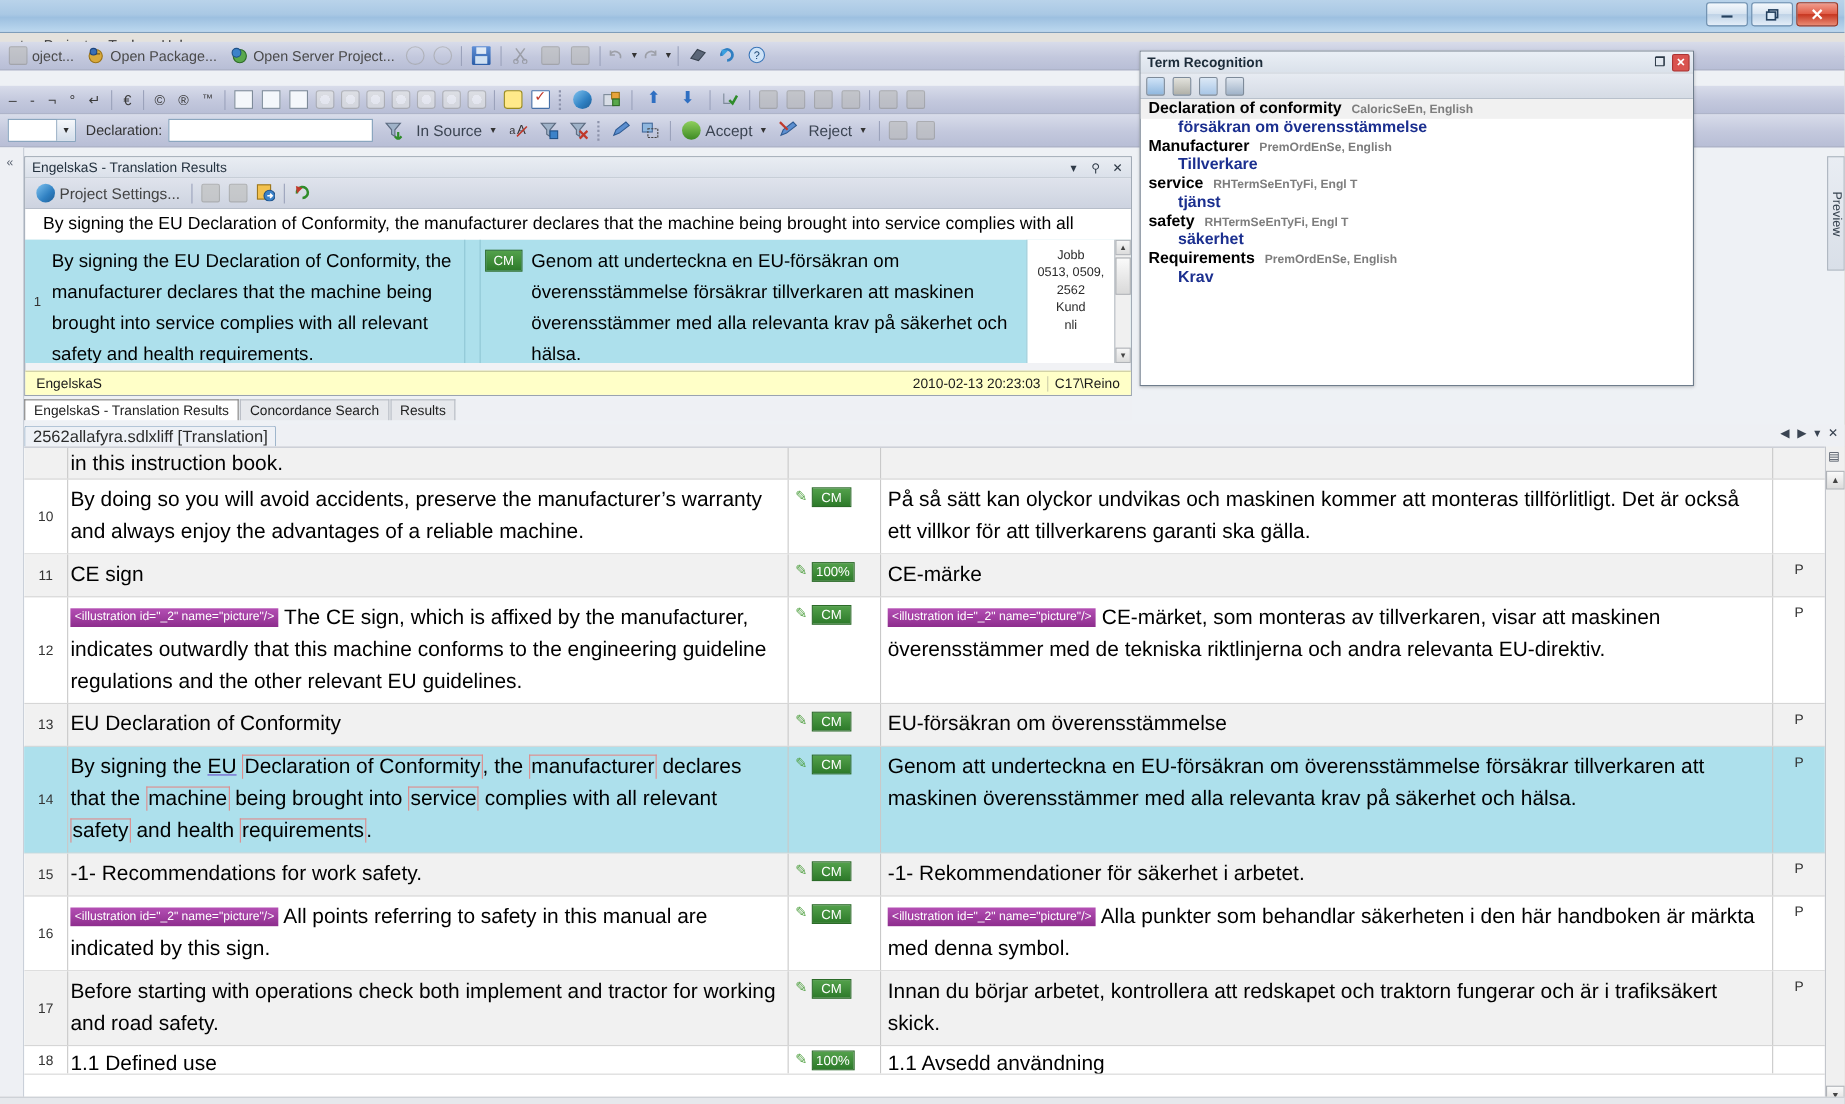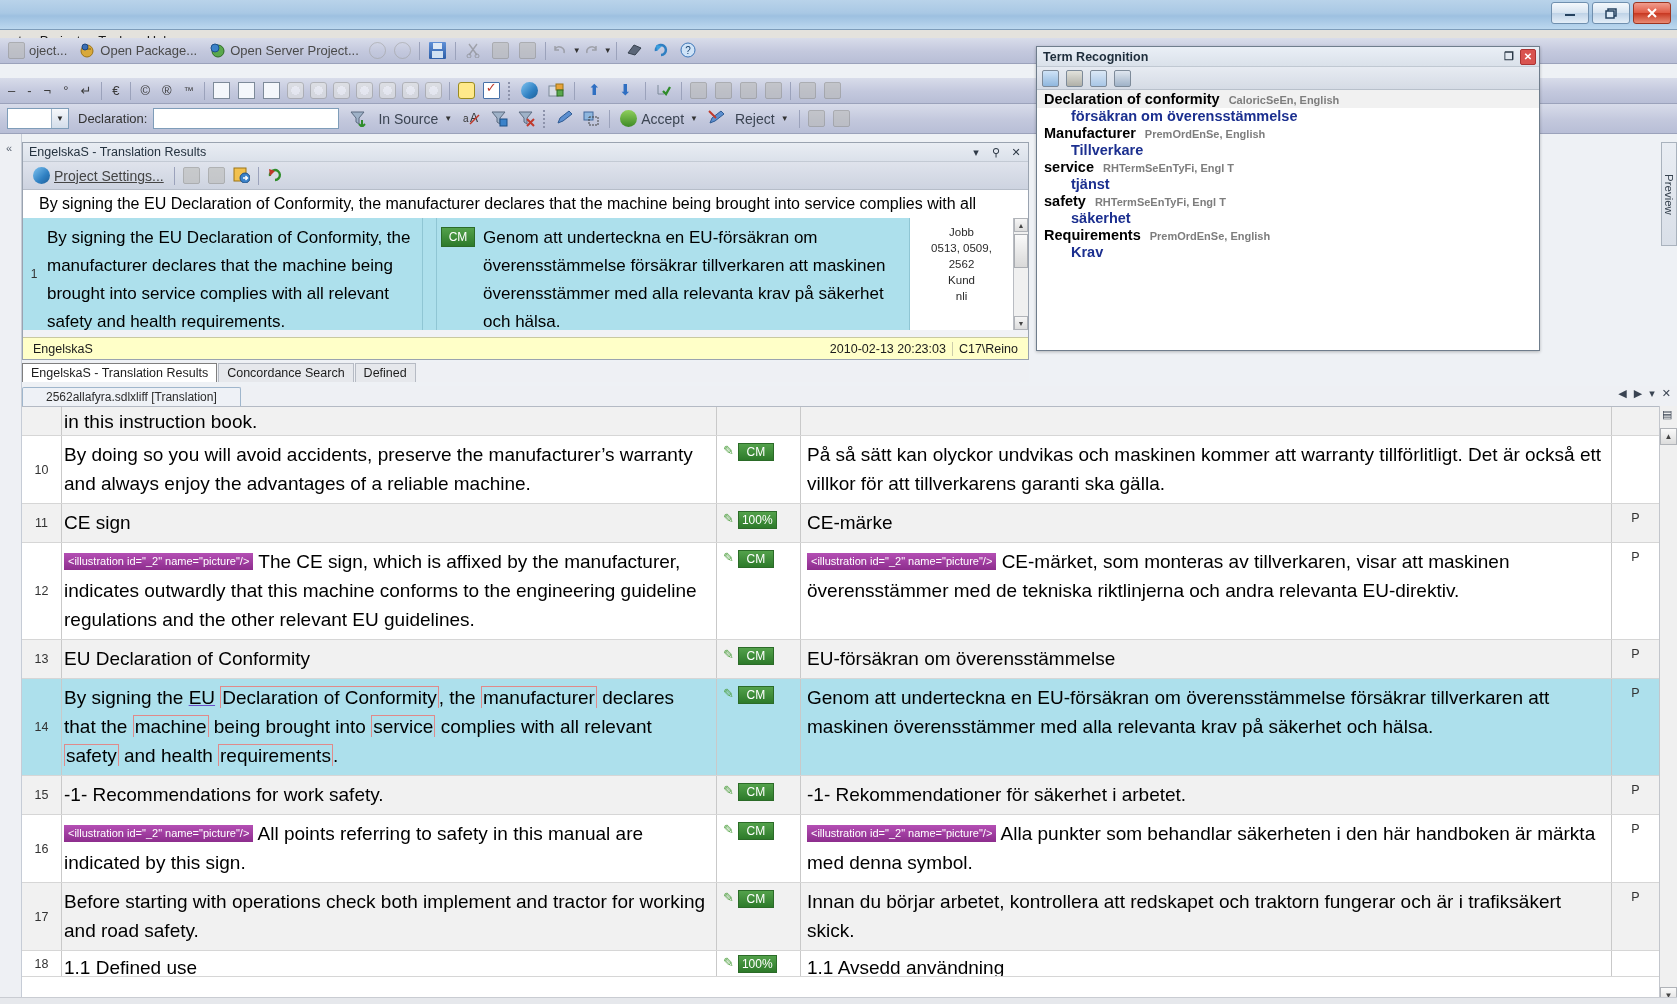--- a/index.html
+++ b/index.html
@@ -112,21 +112,21 @@
     display: flex; align-items: center; padding-left: 6px;
     font-size: 12.5px; color: #24323f; border-bottom: 1px solid #c3cad4;
   }
   .trpanel-title .spacer { flex: 1; }
   .tpbtn { width: 16px; height: 16px; display:flex; align-items:center; justify-content:center;
     font-size: 11px; color:#2f3a47; cursor: pointer; margin-right: 4px; }
   .trpanel-tb {
     height: 28px; background: linear-gradient(to bottom,#dfe3ec,#cdd3e0);
     display: flex; align-items: center; padding-left: 4px; border-bottom: 1px solid #b6bdc9;
   }
-  .trpanel-tb .tbtn { color: #444; text-decoration: underline; }
+  .trpanel-tb .tbtn { color: #444; }
   .srcline {
     height: 28px; background: #fff; display: flex; align-items: center;
     padding-left: 16px; font-size: 16px; color: #000; overflow: hidden; white-space: nowrap;
   }
 
   .tmrow { display: flex; height: 112px; background: #ade0ec; }
   .tmnum { width: 22px; background:#ade0ec; font-size: 12px; color:#333;
            display:flex; align-items:center; justify-content:center; }
   .tmsrc {
     width: 378px; font-size: 17px; line-height: 28px; color:#000;
@@ -135,21 +135,21 @@
   .tmgap { width: 14px; border-right:1px solid #8fc6d4; }
   .tmcmwrap { width: 40px; padding-top: 9px; padding-left:4px; }
   .cmtag {
     display:inline-block; min-width:34px; text-align:center; padding:2px 4px;
     background: linear-gradient(to bottom,#53a14b,#2d7a2a); color:#fff;
     font-size: 12px; border: 1px solid #2b6b28;
   }
   .tmtgt {
     flex:1; font-size:17px; line-height:28px; color:#000; padding:6px 6px 0 6px; overflow:hidden;
   }
-  .tmmeta { width: 104px; border-left:1px solid #8fc6d4; font-size:11.5px; color:#2a2a2a;
+  .tmmeta { width: 80px; border-left:1px solid #8fc6d4; font-size:11.5px; color:#2a2a2a;
     text-align:center; line-height:16px; padding-top:6px; background:#fff; }
   .tmscroll { width: 15px; background:#f0f0f0; border-left:1px solid #b9bcc2; position:relative; }
   .tmscroll .sb-up, .tmscroll .sb-dn {
     position:absolute; left:0; width:14px; height:14px; background:linear-gradient(#f6f6f6,#dcdcdc);
     border:1px solid #b0b3b8; font-size:7px; display:flex; align-items:center; justify-content:center; color:#444;
   }
   .tmscroll .sb-up { top:0; } .tmscroll .sb-dn { bottom:0; }
   .tmscroll .sb-thumb { position:absolute; left:0; top:16px; width:14px; height:34px;
     background:linear-gradient(#fafafa,#d9d9d9); border:1px solid #aaadb2; }
 
@@ -212,22 +212,22 @@
     writing-mode: vertical-rl; text-orientation: mixed;
     font-size:11.5px; color:#36424f; display:flex; align-items:center; justify-content:center;
   }
 
   
   .doctabs {
     position:absolute; left:22px; top:386px; width:1655px; height:20px;
     background:#eef0f4; display:flex; align-items:flex-end;
   }
   .doctab {
-    height:19px; padding:0 23px; display:flex; align-items:center;
-    font-size:12px; color:#2b2b2b; background:#eef1f6;
+    height:19px; padding:0 7px; display:flex; align-items:center;
+    font-size:15px; color:#2b2b2b; background:#eef1f6;
     border:1px solid #9fb6cc; border-bottom:none; border-radius:2px 2px 0 0;
   }
   .doctools { position:absolute; right:6px; top:387px; display:flex; align-items:center; gap:7px;
     font-size:11px; color:#3a4452; }
   .doctools span { cursor:pointer; }
 
   
   .grid {
     position:absolute; left:22px; top:406px; width:1637px; height:598px;
     background:#fff; border-top:1px solid #b4bac4; overflow:hidden;
@@ -587,21 +587,21 @@
       <span class="cell">EngelskaS</span>
       <span class="sp"></span>
       <span class="cell">2010-02-13 20:23:03</span>
       <span class="cell">C17\Reino</span>
     </div>
   </div>
 
   <div class="restabs">
     <div class="restab active">EngelskaS - Translation Results</div>
     <div class="restab">Concordance Search</div>
-    <div class="restab">Defined</div>
+    <div class="restab">Results</div>
   </div>
 
   <div class="termpanel">
     <div class="term-title">
       <span>Term Recognition</span>
       <span class="sp"></span>
       <span class="tt-btn">❐</span>
       <span class="tt-btn close">✕</span>
     </div>
     <div class="term-tb">
@@ -672,21 +672,21 @@
     <div class="grow">
       <div class="gnum">10</div>
       <div class="gsrc">
         <span>By doing so you will avoid accidents, preserve the manufacturer’s warranty and always enjoy the advantages of a reliable machine.</span>
       </div>
       <div class="gstat">
         <span class="pencil">✎</span>
         <span class="cmsm">CM</span>
       </div>
       <div class="gtgt">
-        <span>På så sätt kan olyckor undvikas och maskinen kommer att warranty tillförlitligt. Det är också ett villkor för att tillverkarens garanti ska gälla.</span>
+        <span>På så sätt kan olyckor undvikas och maskinen kommer att monteras tillförlitligt. Det är också ett villkor för att tillverkarens garanti ska gälla.</span>
       </div>
       <div class="gp"></div>
     </div>
 
     <div class="grow alt">
       <div class="gnum">11</div>
       <div class="gsrc">
         <span>CE sign</span>
       </div>
       <div class="gstat">

